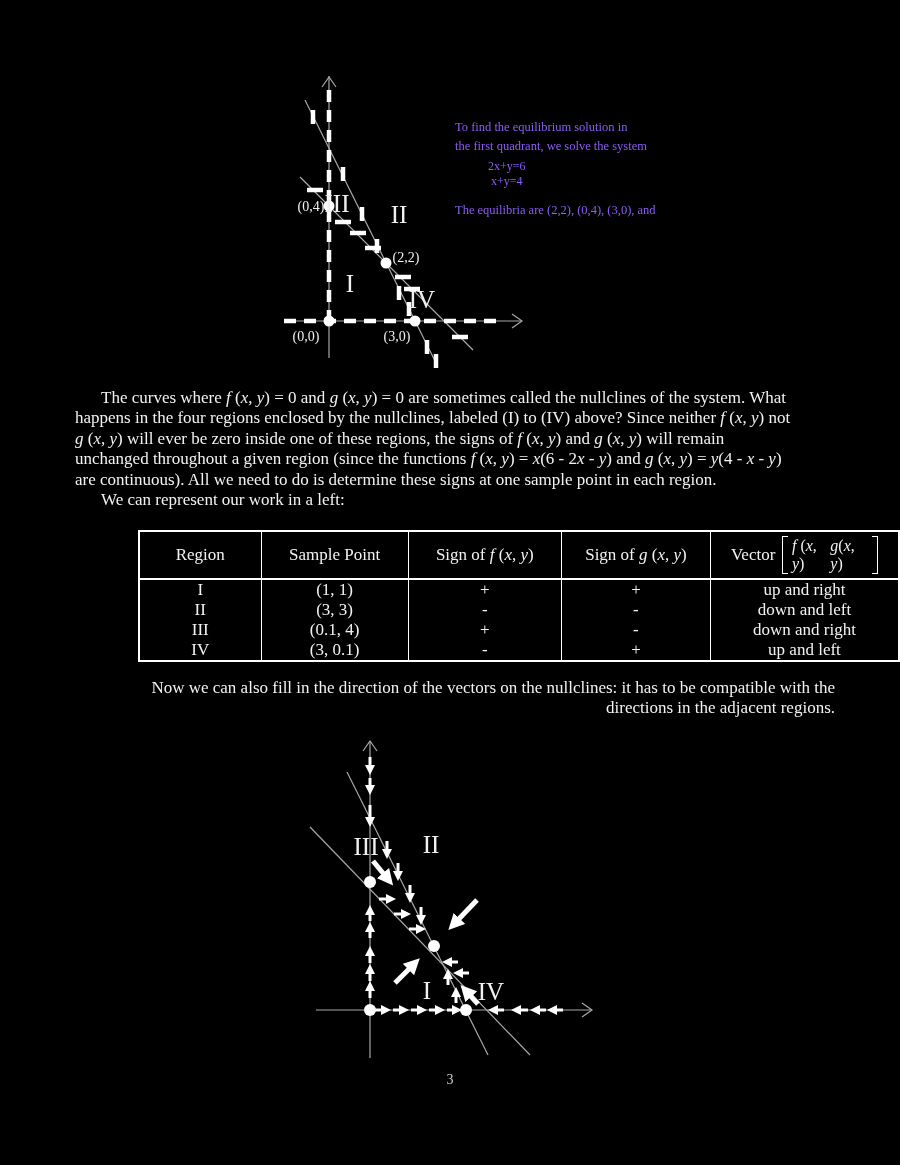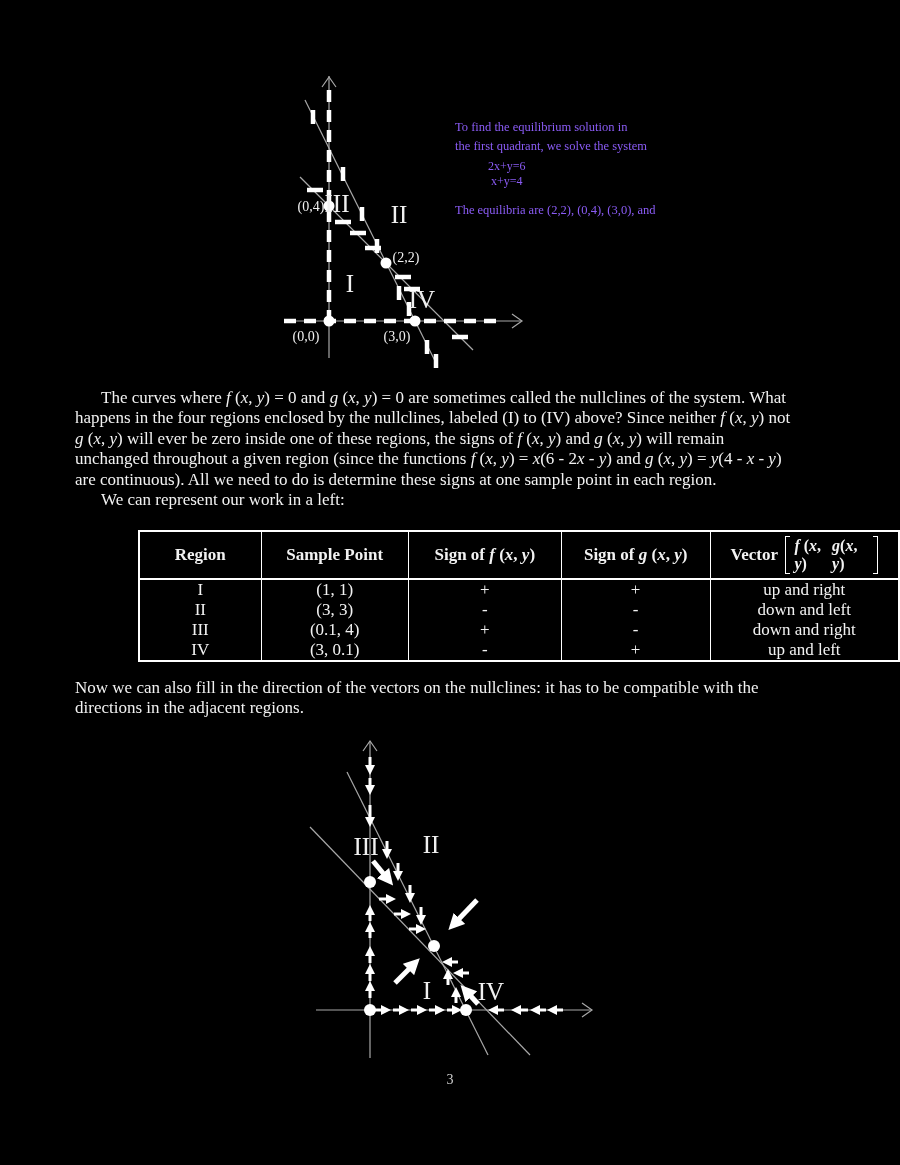--- a/index.html
+++ b/index.html
@@ -12,25 +12,25 @@
   .note .sysbar{width:1px;background:#cfcfcf;}
   .note .syseqs{display:flex;flex-direction:column;padding:0 6px;font-size:12px;
         line-height:15px;text-align:center;}
   .note .result{margin-top:8px;}
   
   .para{position:absolute;left:75px;width:760px;font-size:17px;line-height:20.4px;
         color:#f2f2f2;}
   .para .pline{white-space:nowrap;}
   .para .indent{padding-left:26px;}
   #para1{top:388px;}
-  #para2{top:678px;}
+  #para2{top:678px;text-align:right;}
   
   table.eqtable{position:absolute;left:138px;top:530px;border-collapse:collapse;
         border:2px solid #fff;color:#f2f2f2;font-size:17px;text-align:center;}
-  table.eqtable th{font-weight:bold;height:46px;border-bottom:2px solid #fff;
+  table.eqtable th{font-weight:normal;height:46px;border-bottom:2px solid #fff;
         padding:0 20px;}
   table.eqtable th + th, table.eqtable td + td{border-left:1px solid #fff;}
   table.eqtable td{height:20px;padding:0 4px;line-height:20px;}
   .c-region{width:85px;} .c-sample{width:114px;} .c-signf{width:124px;}
   .c-signg{width:119px;} .c-vector{width:152px;}
   .vechead{display:flex;align-items:center;justify-content:center;gap:7px;}
   .matrix{display:flex;align-items:center;}
   .br-l,.br-r{width:5px;align-self:stretch;border:1.5px solid #fff;}
   .br-l{border-right:none;} .br-r{border-left:none;}
   .matcol{display:flex;flex-direction:row;padding:1px 4px;font-size:16px;

